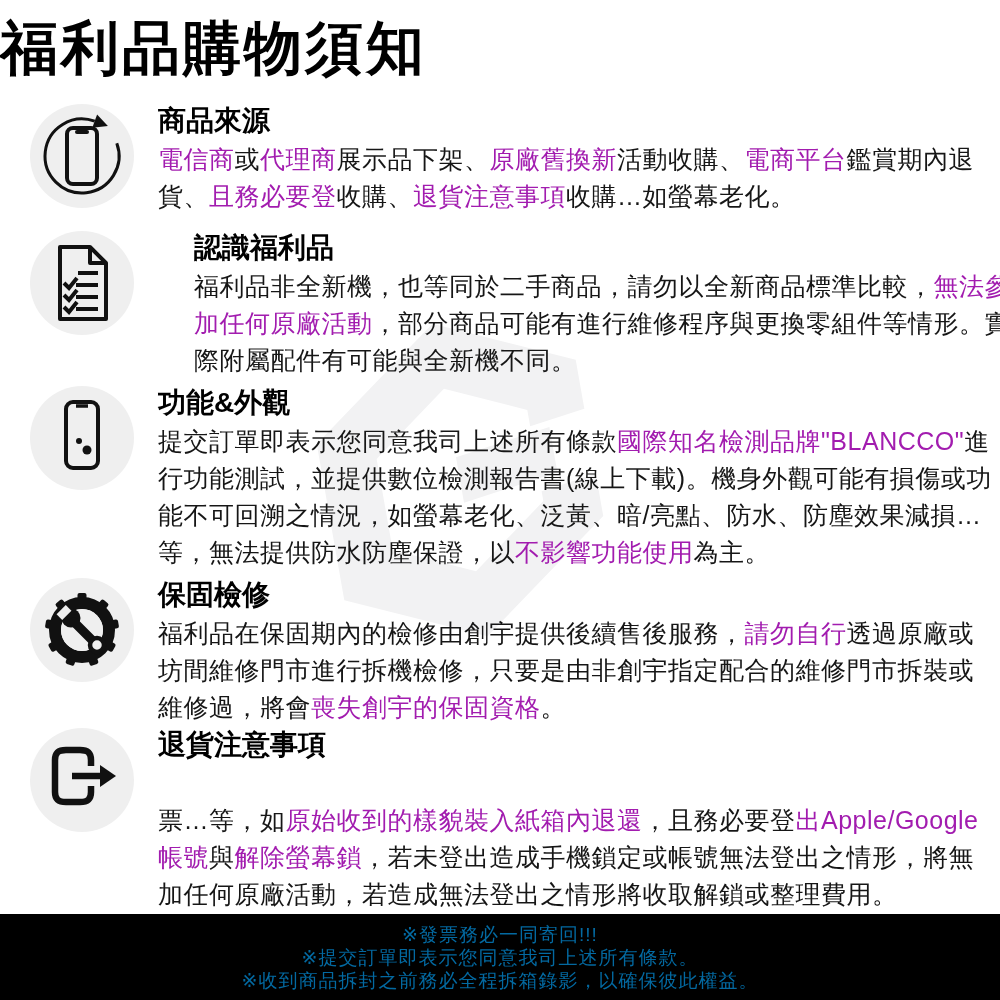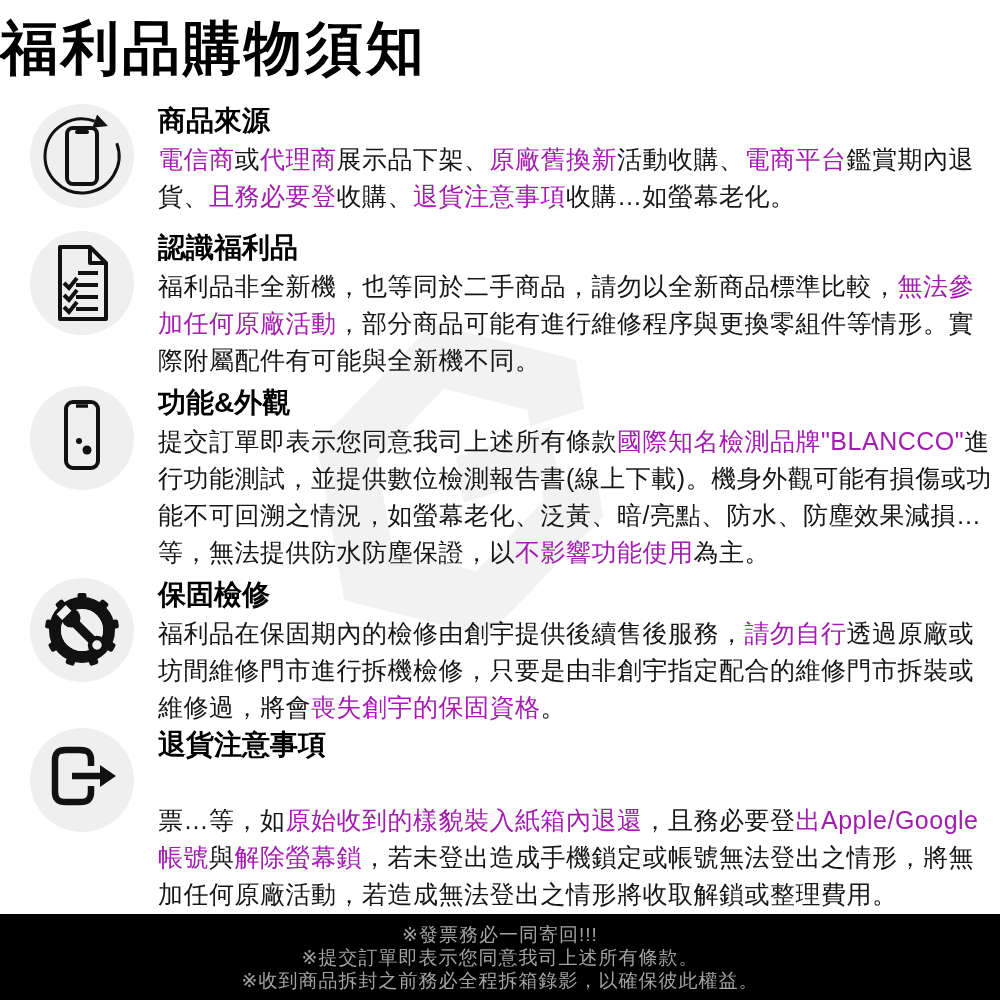--- a/index.html
+++ b/index.html
@@ -7,37 +7,37 @@
        font-family:"Liberation Sans","DejaVu Sans",sans-serif;}
   .page{position:relative;width:1000px;height:1000px;overflow:hidden;background:#fff;}
 
   .watermark{position:absolute;left:295px;top:300px;z-index:0;}
 
   .title{margin:0;padding-top:10px;text-align:left;font-size:58px;font-weight:900;
          letter-spacing:3px;color:#000;position:relative;z-index:1;}
 
   .section{position:absolute;left:30px;width:952px;display:flex;align-items:flex-start;z-index:1;}
   .section:nth-of-type(1){top:104px;}
-  .section:nth-of-type(2){top:231px;}
+  .section:nth-of-type(2){top:231px;gap:36px;}
   .section:nth-of-type(3){top:386px;}
   .section:nth-of-type(4){top:578px;}
   .section:nth-of-type(5){top:728px;}
 
   .icon-circle{width:104px;height:104px;border-radius:52px;background:#efefef;
                flex:0 0 104px;margin-right:24px;display:flex;align-items:center;justify-content:center;}
   .icon-circle svg{width:104px;height:104px;display:block;}
 
   .content{flex:1;min-width:0;}
   .content h2{margin:0 0 4px 0;font-size:28px;line-height:33px;font-weight:700;color:#000;}
   .content p{margin:0;font-size:25px;line-height:37px;color:#161616;
              white-space:nowrap;letter-spacing:0.5px;}
   .red{color:#a21caf;}
 
   .footer{position:absolute;left:0;top:914px;width:1000px;height:86px;background:#000;
-          color:#a3a3a3;text-align:center;z-index:2;padding-top:9px;box-sizing:border-box;}
+          color:#0369a1;text-align:center;z-index:2;padding-top:9px;box-sizing:border-box;}
   .footer div{font-size:19px;line-height:23px;letter-spacing:1px;}
 </style>
 </head>
 <body>
 
 <div class="page">
 
   <div class="watermark">
     <svg width="330" height="360" viewBox="0 0 100 110" style="transform:rotate(-18deg) skewX(-8deg);">
       <path fill="#f2f2f3" fill-rule="evenodd" d="M50,7 L91.6,31 L91.6,79 L50,103 L8.4,79 L8.4,31 Z

